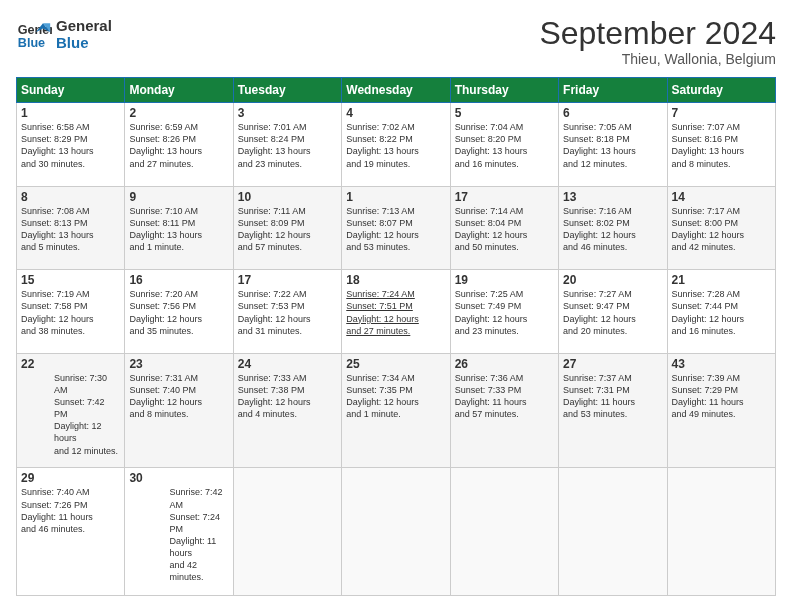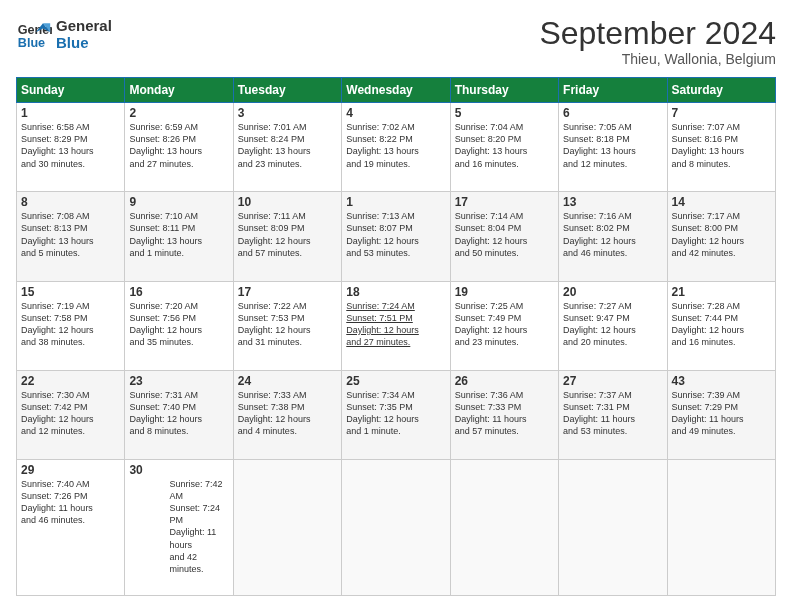--- a/index.html
+++ b/index.html
@@ -273,21 +273,21 @@
             <span class="day-num">21</span>
             <div class="day-info" style="white-space: pre-line;">Sunrise: 7:28 AM
 Sunset: 7:44 PM
 Daylight: 12 hours
 and 16 minutes.</div>
           </td>
         </tr>
         <tr class="week-row-even">
           <td>
             <span class="day-num">22</span>
-            <div class="day-info" style="white-space: pre-line;">Sunrise: 7:30 AM
+            <div class="day-info" style="white-space: pre-line; margin-left: 33px;">Sunrise: 7:30 AM
 Sunset: 7:42 PM
 Daylight: 12 hours
 and 12 minutes.</div>
           </td>
           <td>
             <span class="day-num">23</span>
             <div class="day-info" style="white-space: pre-line;">Sunrise: 7:31 AM
 Sunset: 7:40 PM
 Daylight: 12 hours
 and 8 minutes.</div>

